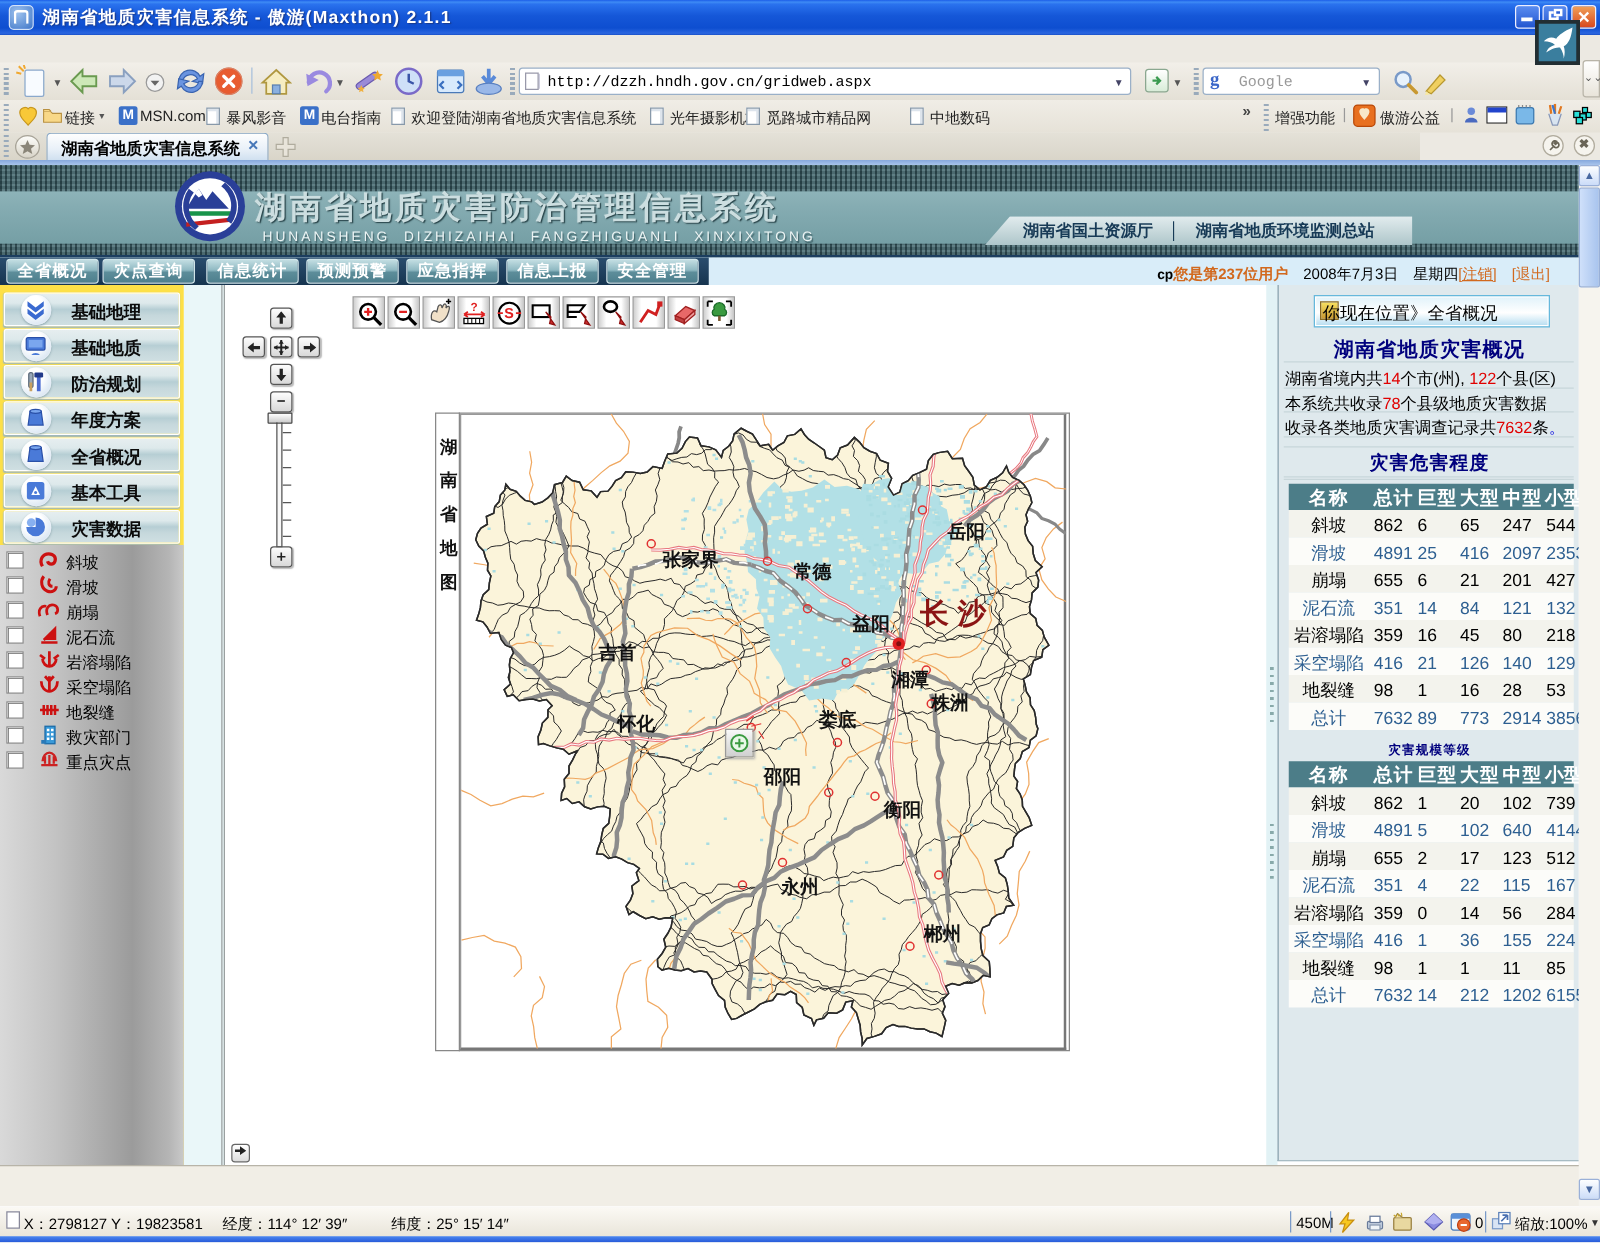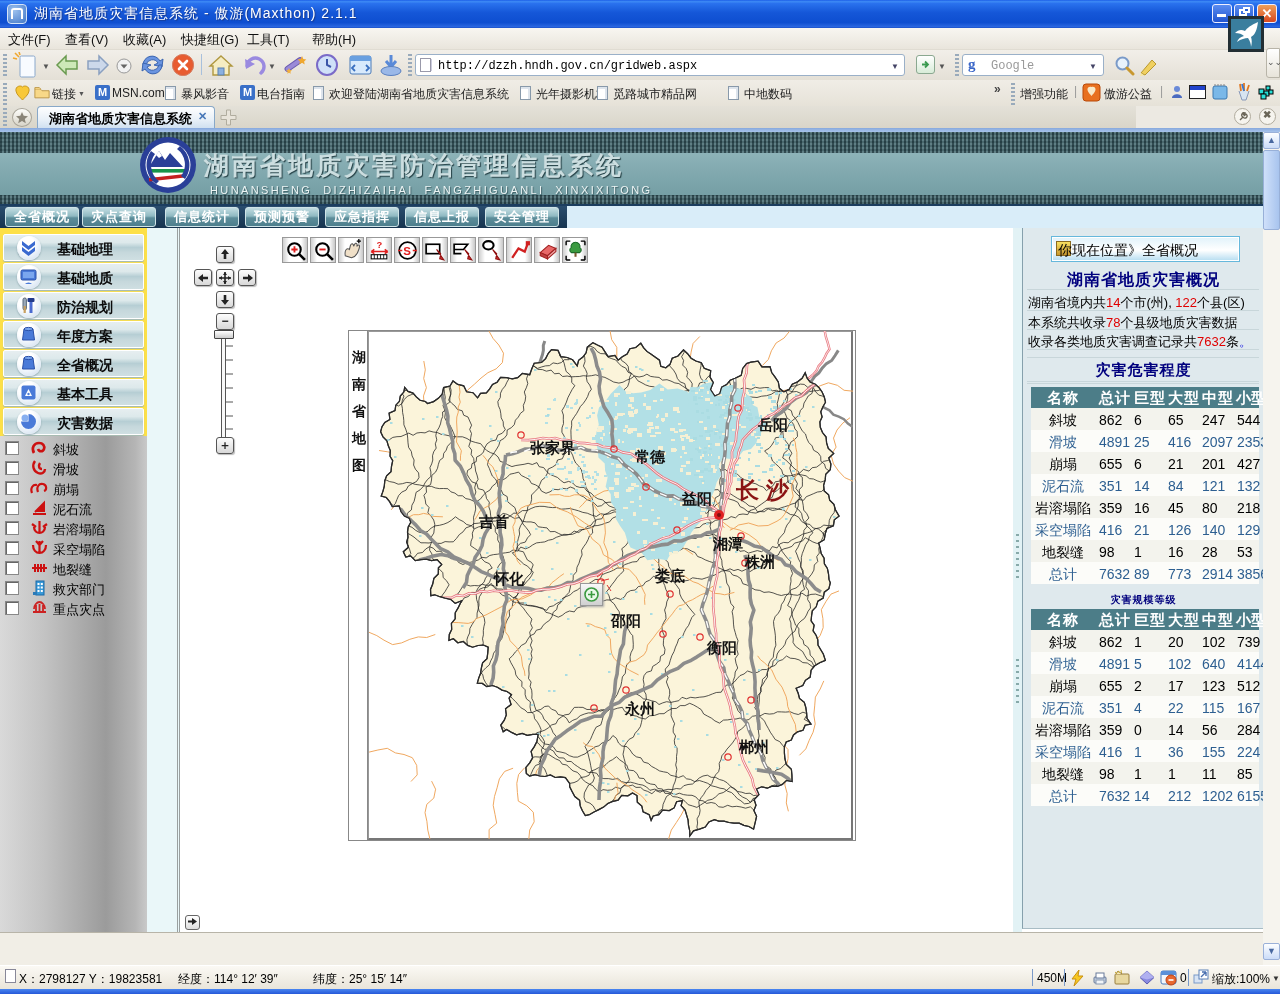--- a/index.html
+++ b/index.html
@@ -1,21 +1,21 @@
 <!DOCTYPE html>
 <html><head>
 <meta charset="utf-8">
 <style>
 *{margin:0;padding:0;box-sizing:border-box}
 html,body{width:1280px;height:994px;overflow:hidden;font-family:"Liberation Sans",sans-serif;}
 .abs{position:absolute}span.abs,#rpanel span{white-space:nowrap}
 #root{position:relative;width:1280px;height:994px;background:#ece9e2;overflow:hidden}
 
 #titlebar{left:0;top:0;width:1280px;height:28px;background:linear-gradient(#1c5ee8 0%,#3e8bf5 6%,#2a72ee 12%,#1557d8 45%,#0e4ed0 80%,#2a66e0 95%,#1a50c8 100%);}
-#titletxt{left:34px;top:5px;color:#fff;font-size:14px;font-weight:normal;text-shadow:1px 1px 1px #1a3a8a;letter-spacing:1px}
+#titletxt{left:34px;top:5px;color:#fff;font-size:14px;font-weight:bold;text-shadow:1px 1px 1px #1a3a8a;letter-spacing:1px}
 .winbtn{top:4px;width:20px;height:19px;border-radius:3px;border:1px solid #eef;color:#fff;text-align:center;line-height:17px;font-size:12px;font-weight:bold}
 
 #menubar{left:0;top:28px;width:1280px;height:22px;background:linear-gradient(#f8f6f1,#e9e5dc);border-bottom:1px solid #e0dcd2;color:#111;font-size:13px}
 .mitem{top:3px}
 
 #toolbar{left:0;top:50px;width:1280px;height:30px;background:linear-gradient(#f2efe9,#e4e0d6)}
 
 #linksbar{left:0;top:80px;width:1280px;height:26px;background:linear-gradient(#f0ede6,#e6e2d8);font-size:12px;color:#222}
 
 #tabbar{left:0;top:106px;width:1136px;height:22px;background:linear-gradient(#e4e1d8,#d9d5c9)}
@@ -73,28 +73,20 @@
   <div class="abs" id="titletxt">湖南省地质灾害信息系统 - 傲游(Maxthon) 2.1.1</div>
   <div class="abs winbtn" style="left:1212px;background:linear-gradient(#5a8cf0,#2255d0)">
       <span style="position:absolute;left:4px;top:9px;width:9px;height:3px;background:#fff"></span>
     </div>
   <div class="abs winbtn" style="left:1234px;background:linear-gradient(#5a8cf0,#2255d0)">
       <span style="position:absolute;left:4px;top:4px;width:8px;height:7px;border:2px solid #fff"></span>
       <span style="position:absolute;left:8px;top:2px;width:7px;height:6px;border:2px solid #fff;background:#2b5fd4"></span>
     </div>
   <div class="abs winbtn" style="left:1257px;background:linear-gradient(#f0a058,#d84820);font-size:13px">✕</div>
 
-  <div class="abs" id="menubar">
-    <span class="abs mitem" style="left:8px">文件(F)</span>
-    <span class="abs mitem" style="left:65px">查看(V)</span>
-    <span class="abs mitem" style="left:123px">收藏(A)</span>
-    <span class="abs mitem" style="left:181px">快捷组(G)</span>
-    <span class="abs mitem" style="left:247px">工具(T)</span>
-    <span class="abs mitem" style="left:312px">帮助(H)</span>
-  </div>
 
   <div class="abs" id="toolbar">
     <div class="abs grip" style="left:3px;top:4px"></div>
     <svg class="abs" style="left:12px;top:2px" width="30" height="26" viewBox="0 0 30 26">
       <rect x="8" y="4" width="15" height="21" rx="1.5" fill="#f8fbff" stroke="#8aa8cc"></rect>
       <g stroke="#f0a830" stroke-width="1.6">
           <path d="M7 5 L3 1 M8 3 L7 0 M5 7 L1 6"></path>
         </g>
     </svg>
     <span class="abs" style="left:42px;top:12px;font-size:8px;color:#555">▼</span>
@@ -263,20 +255,21 @@
 
   <div class="abs" style="left:1228px;top:16px;width:36px;height:36px;background:#3a7e9e;border:3px solid #222e33"></div>
   <svg class="abs" style="left:1231px;top:19px" width="30" height="30" viewBox="0 0 30 30">
       <path d="M27 3 C20 6 16 9 14 12 C10 10 7 11 4 14 C8 14 11 15 13 17 C9 18 7 20 6 23 C10 20 14 19 17 19 C19 22 20 25 20 28 C21 24 21 21 20 18 C24 16 26 11 27 3 Z" fill="#fff"></path>
     </svg>
   <div class="abs" style="left:1266px;top:48px;width:14px;height:30px;background:linear-gradient(#fff,#e8e4da);border:1px solid #b8b4a8;border-radius:3px 0 0 3px;color:#555;font-size:9px;text-align:center;line-height:26px">⌄⌄</div>
 
   <div class="abs" id="banner">
     <div class="abs stripe" style="top:0;height:21px"></div>
     <div class="abs stripe" style="top:63px;height:11px"></div>
+    <div class="abs" id="hdrlinks">湖南省国土资源厅　│　湖南省地质环境监测总站</div>
     <div class="abs" id="btitle">湖南省地质灾害防治管理信息系统</div>
     <div class="abs" id="bsub">HUNANSHENG&nbsp; DIZHIZAIHAI&nbsp; FANGZHIGUANLI&nbsp; XINXIXITONG</div>
     <svg class="abs" style="left:139px;top:4px" width="58" height="58" viewBox="0 0 58 58">
       <circle cx="29" cy="29" r="28" fill="#2a3f98"></circle>
       <circle cx="29" cy="29" r="22.5" fill="#fff"></circle>
       <path d="M29 6.5 a22.5 22.5 0 0 1 0 45 l0 -5 a17.5 17.5 0 0 0 0 -35 Z" fill="#fff" opacity="0"></path>
       <path d="M10 31 L20 15 L26 24 L31 17 L44 31 Z" fill="#2a3f98"></path>
       <path d="M20 15 L23 20 L20 22 L17 19 Z" fill="#fff"></path>
       <rect x="10" y="33" width="36" height="3.6" fill="#18944a"></rect>
       <path d="M10 42 L46 38 L46 41.4 L10 45.4 Z" fill="#c42020"></path>
@@ -289,20 +282,21 @@
 
   <div class="abs" id="navrow">
     <div class="abs" id="navdark"></div>
     <div class="abs ntab" style="left:5px">全省概况</div>
     <div class="abs ntab" style="left:82px">灾点查询</div>
     <div class="abs ntab" style="left:165px">信息统计</div>
     <div class="abs ntab" style="left:245px">预测预警</div>
     <div class="abs ntab" style="left:325px">应急指挥</div>
     <div class="abs ntab" style="left:405px">信息上报</div>
     <div class="abs ntab" style="left:485px">安全管理</div>
+    <div class="abs" id="userinfo"><b style="font-size:11px">cp</b><b style="color:#d2691e">您是第237位用户</b>　2008年7月3日　星期四<a style="color:#d2691e;text-decoration:underline">[注销]</a>　<span style="color:#d2691e">[退出]</span></div>
   </div>
 
   <div class="abs" id="content">
     <div class="abs" id="maparea">
       <div class="abs panbtn" style="left:36px;top:18px"><svg width="10" height="11" viewBox="0 0 10 11" style="margin-top:2px">
             <path d="M5 0 L9 5 L6.3 5 L6.3 10 L3.7 10 L3.7 5 L1 5 Z" fill="#222"></path>
           </svg></div>
       <div class="abs panbtn" style="left:14px;top:41px"><svg width="11" height="10" viewBox="0 0 11 10" style="margin-top:3px">
             <path d="M0 5 L5 1 L5 3.7 L10 3.7 L10 6.3 L5 6.3 L5 9 Z" fill="#222"></path>
           </svg></div>

